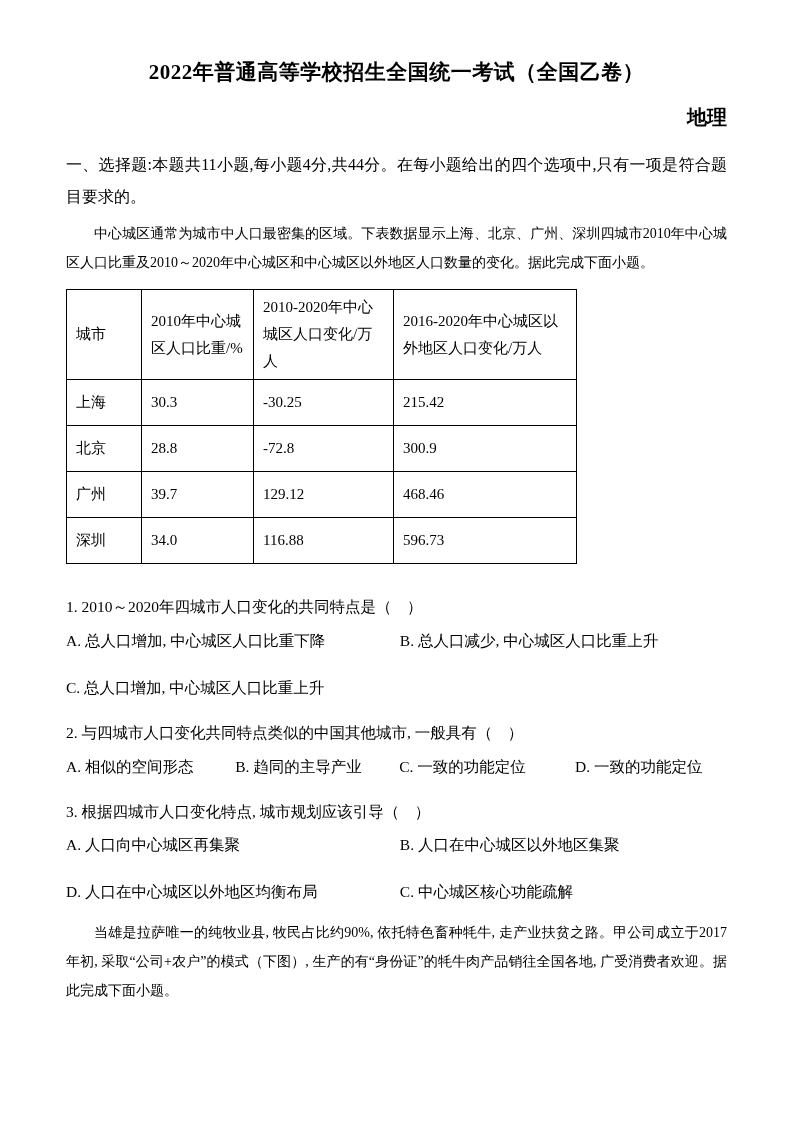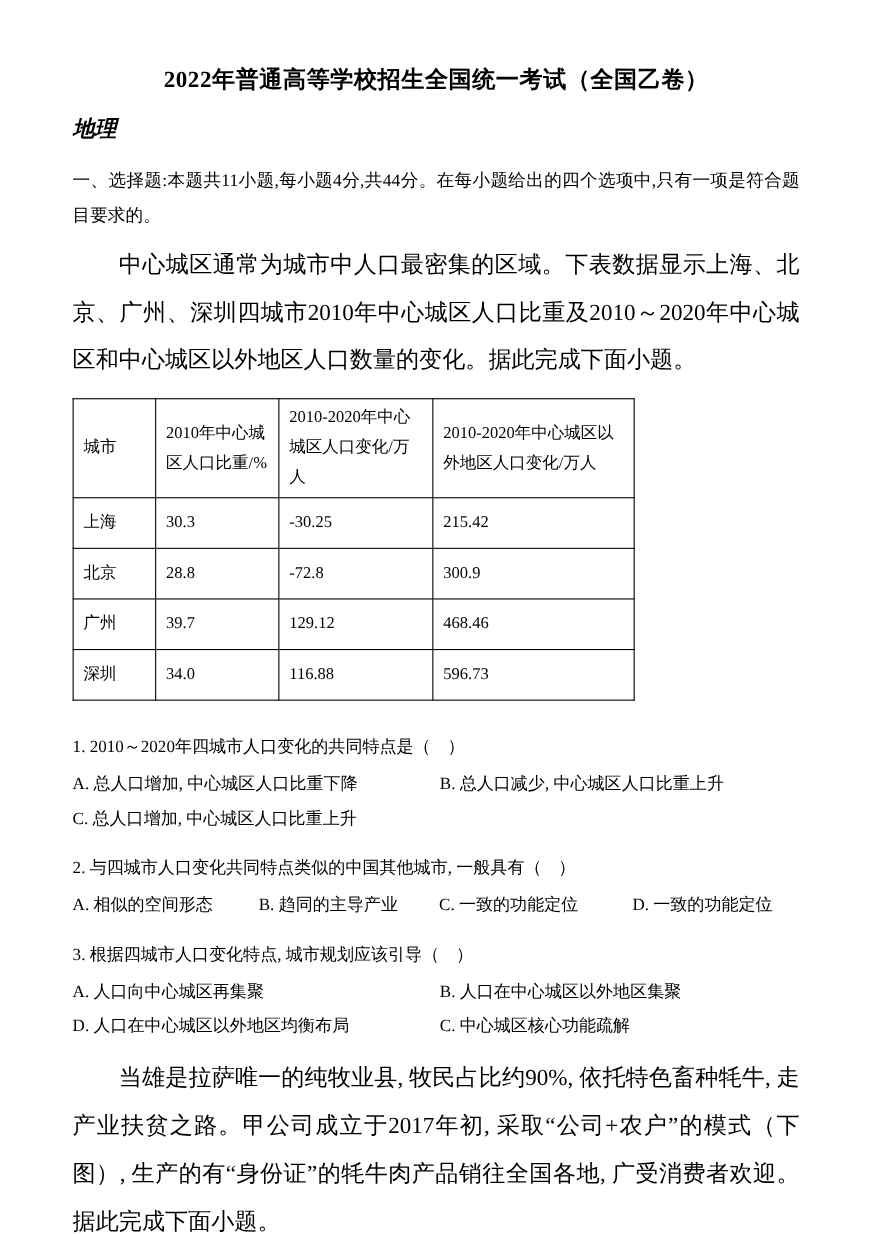--- a/index.html
+++ b/index.html
@@ -17,35 +17,34 @@
     padding: 58px 66px 40px 66px;
     background: #fff;
   }
   .title {
     text-align: center;
     font-size: 21px;
     font-weight: bold;
     letter-spacing: 0.5px;
   }
   .subject {
-    text-align: left;
+    text-align: right;
     font-size: 20px;
     font-weight: bold;
     margin-top: 18px;
-    font-style: italic;
   }
   .section-heading {
     font-weight: normal;
     font-size: 16px;
     line-height: 2.0;
     margin-top: 18px;
     text-align: justify;
   }
   .para {
-    font-size: 21px;
+    font-size: 14px;
     line-height: 2.08;
     text-indent: 2em;
     margin-top: 6px;
     text-align: justify;
   }
   table.data-table {
     border-collapse: collapse;
     margin-top: 12px;
     table-layout: fixed;
     width: 510px;
@@ -71,21 +70,21 @@
   .stem {
     font-size: 15.5px;
     line-height: 1.9;
     margin-top: 15px;
   }
   .opts {
     display: grid;
     font-size: 15.5px;
     line-height: 1.95;
     margin-top: 4px;
-    row-gap: 1px;
+    row-gap: 17px;
   }
   .opts.two { grid-template-columns: 50.5% 49.5%; }
   .opts.four { grid-template-columns: 25.6% 24.8% 26.6% 23%; }
   .opts span { display: block; white-space: nowrap; overflow: visible; }
   .q1-block { margin-top: 28px; }
 </style>
 </head>
 <body>
 
 <div class="page">
@@ -102,21 +101,21 @@
       <col class="c1">
         <col class="c2">
         <col class="c3">
         <col class="c4">
     </colgroup>
     <thead>
       <tr>
         <th>城市</th>
         <th>2010年中心城区人口比重/%</th>
         <th>2010-2020年中心城区人口变化/万人</th>
-        <th>2010-2020年中心城区以外地区人口变化/万人</th>
+        <th>2016-2020年中心城区以外地区人口变化/万人</th>
       </tr>
     </thead>
     <tbody>
       <tr>
         <td>上海</td>
         <td>30.3</td>
         <td>-30.25</td>
         <td>215.42</td>
       </tr>
       <tr>

